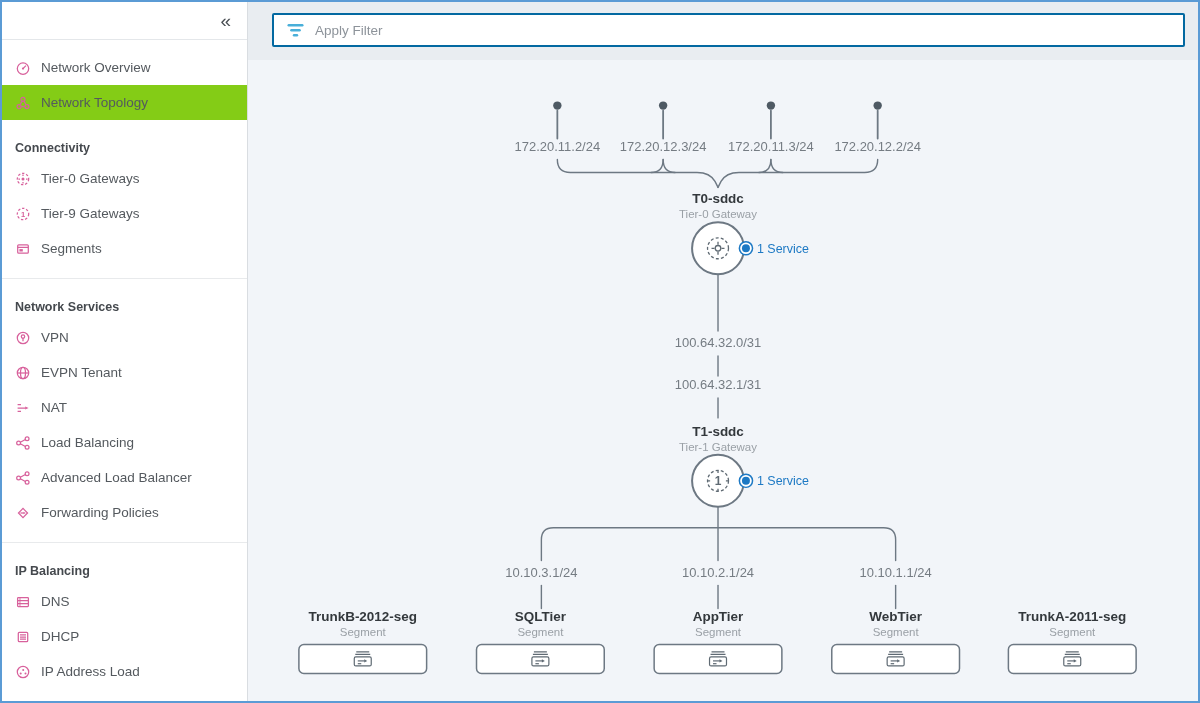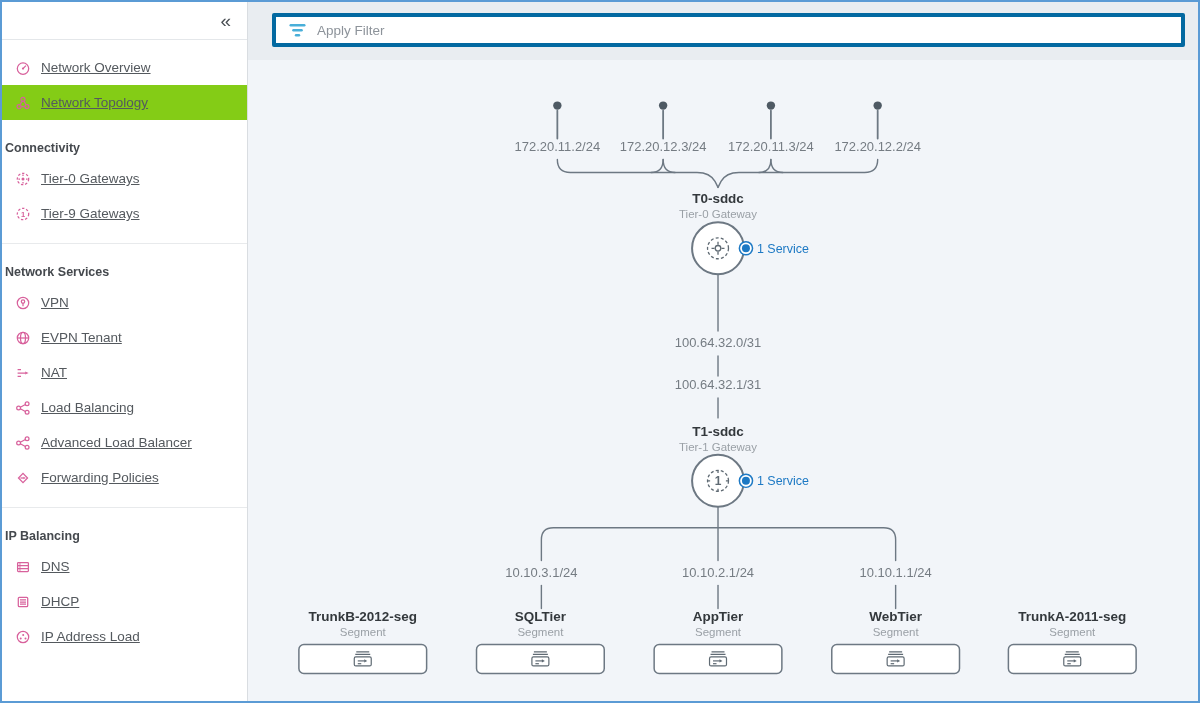--- a/index.html
+++ b/index.html
@@ -21,40 +21,39 @@
     border-bottom:1px solid #e4e7ea;
     display:flex; align-items:center; justify-content:flex-end;
     padding-right:16px;
   }
   .collapse-icon { font-size:19px; color:#4a4f54; cursor:pointer; line-height:1; }
   .nav { padding-top:10px; flex:1; }
   .nav-item {
     height:35px; display:flex; align-items:center; gap:10px;
     padding-left:13px; font-size:13.5px; color:#54595e; cursor:pointer;
     white-space:nowrap;
-    text-decoration:underline;
   }
   .nav-item.selected { background:#84cc16; }
   .nav-item .icn { width:16px; height:16px; flex:0 0 16px; }
   .icn svg { width:16px; height:16px; display:block; }
   .icn path, .icn circle, .icn rect, .icn line, .icn ellipse {
     stroke:#d8619c; stroke-width:1.25; fill:none;
   }
   .icn .fl { fill:#d8619c; stroke:none; }
   .icn text { fill:#d8619c; stroke:none; font-size:7.5px; font-weight:bold; }
   .section-header {
     margin-top:15px; height:26px; line-height:26px;
-    padding-left:3px; font-size:12.5px; font-weight:bold; color:#45494e;
+    padding-left:13px; font-size:12.5px; font-weight:bold; color:#45494e;
   }
   .divider { border-top:1px solid #e8eaec; margin-top:12px; }
   
   .main { flex:1; display:flex; flex-direction:column; background:#e9edf1; min-width:0; }
   .topbar { height:58px; min-height:58px; background:#e9edf1; padding:11px 13px 0 24px; }
   .filter-bar {
-    height:34px; background:#fff; border:4px solid #0369a1; border-radius:2px;
+    height:34px; background:#fff; border:2px solid #0369a1; border-radius:2px;
     display:flex; align-items:center; gap:11px; padding:0 13px;
   }
   .filter-icon svg { display:block; }
   .filter-input {
     border:none; outline:none; flex:1; font-size:13.5px; color:#54595e;
     font-family:"Liberation Sans", sans-serif; background:transparent;
   }
   .filter-input::placeholder { color:#8d939a; }
   .canvas { flex:1; background:#f2f5f9; position:relative; overflow:hidden;text-align:center; }
   
@@ -124,20 +123,30 @@
       <div class="nav-item">
         <span class="icn">
           <svg viewBox="0 0 16 16">
               <circle cx="8" cy="8" r="5.7" stroke-dasharray="2.4 1.8"></circle>
               <text x="8" y="10.6" text-anchor="middle">1</text>
             </svg>
         </span>
         <span>Tier-9 Gateways</span>
       </div>
 
+      <div class="nav-item">
+        <span class="icn">
+          <svg viewBox="0 0 16 16">
+              <rect x="2.7" y="3.8" width="10.6" height="8.4" rx="1"></rect>
+              <path d="M2.7 6.4 H13.3"></path>
+              <rect class="fl" x="4.4" y="8.1" width="3.4" height="2.4"></rect>
+            </svg>
+        </span>
+        <span>Segments</span>
+      </div>
 
       <div class="divider"></div>
       <div class="section-header">Network Services</div>
 
       <div class="nav-item">
         <span class="icn">
           <svg viewBox="0 0 16 16">
               <circle cx="8" cy="8" r="5.7"></circle>
               <circle cx="8" cy="6.6" r="1.7"></circle>
               <path d="M8 8.3 L8 11.2"></path>

